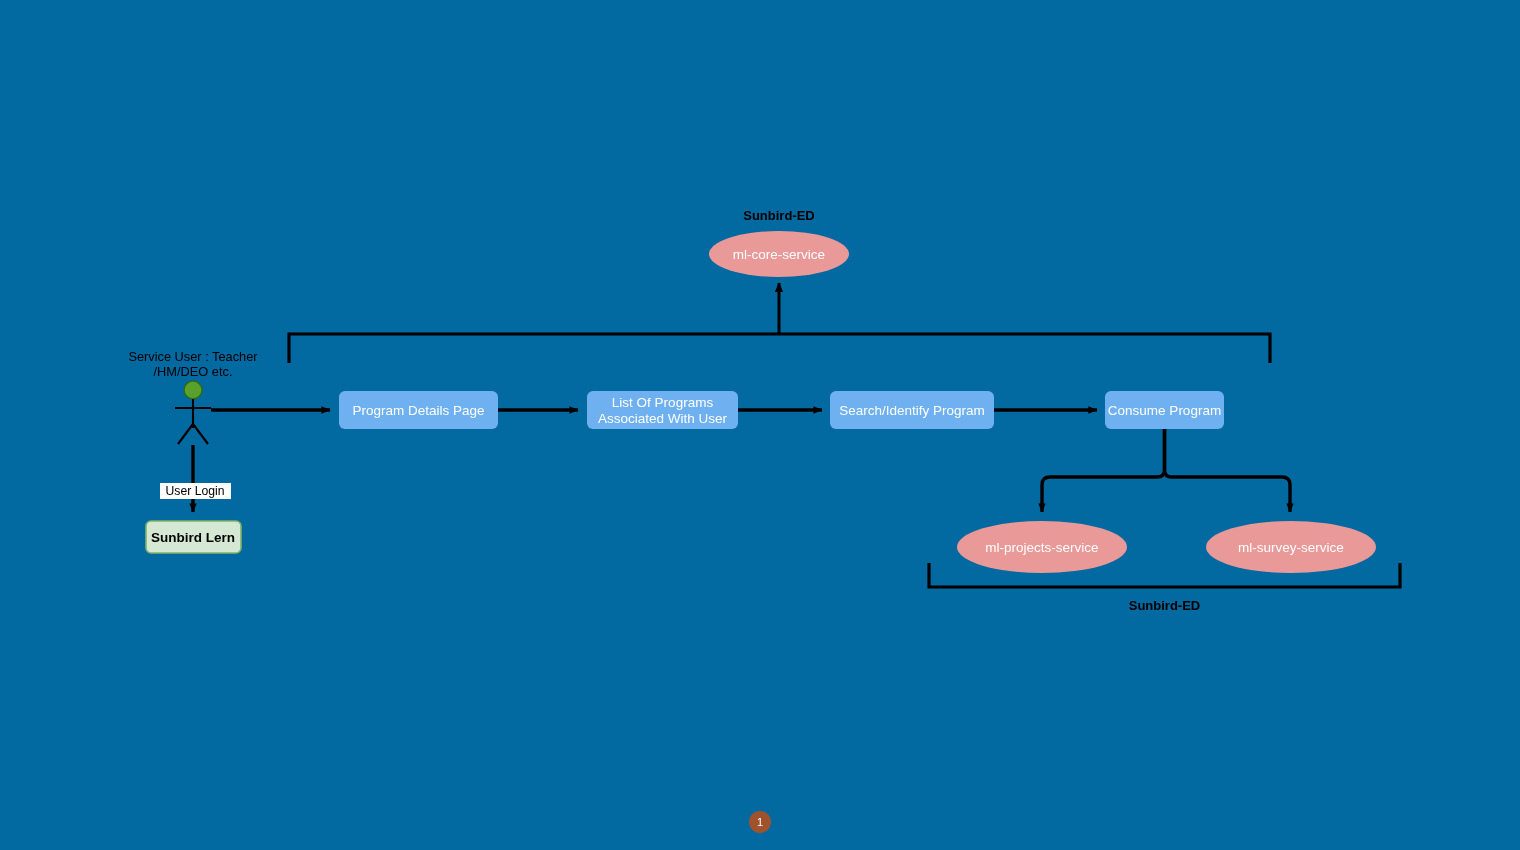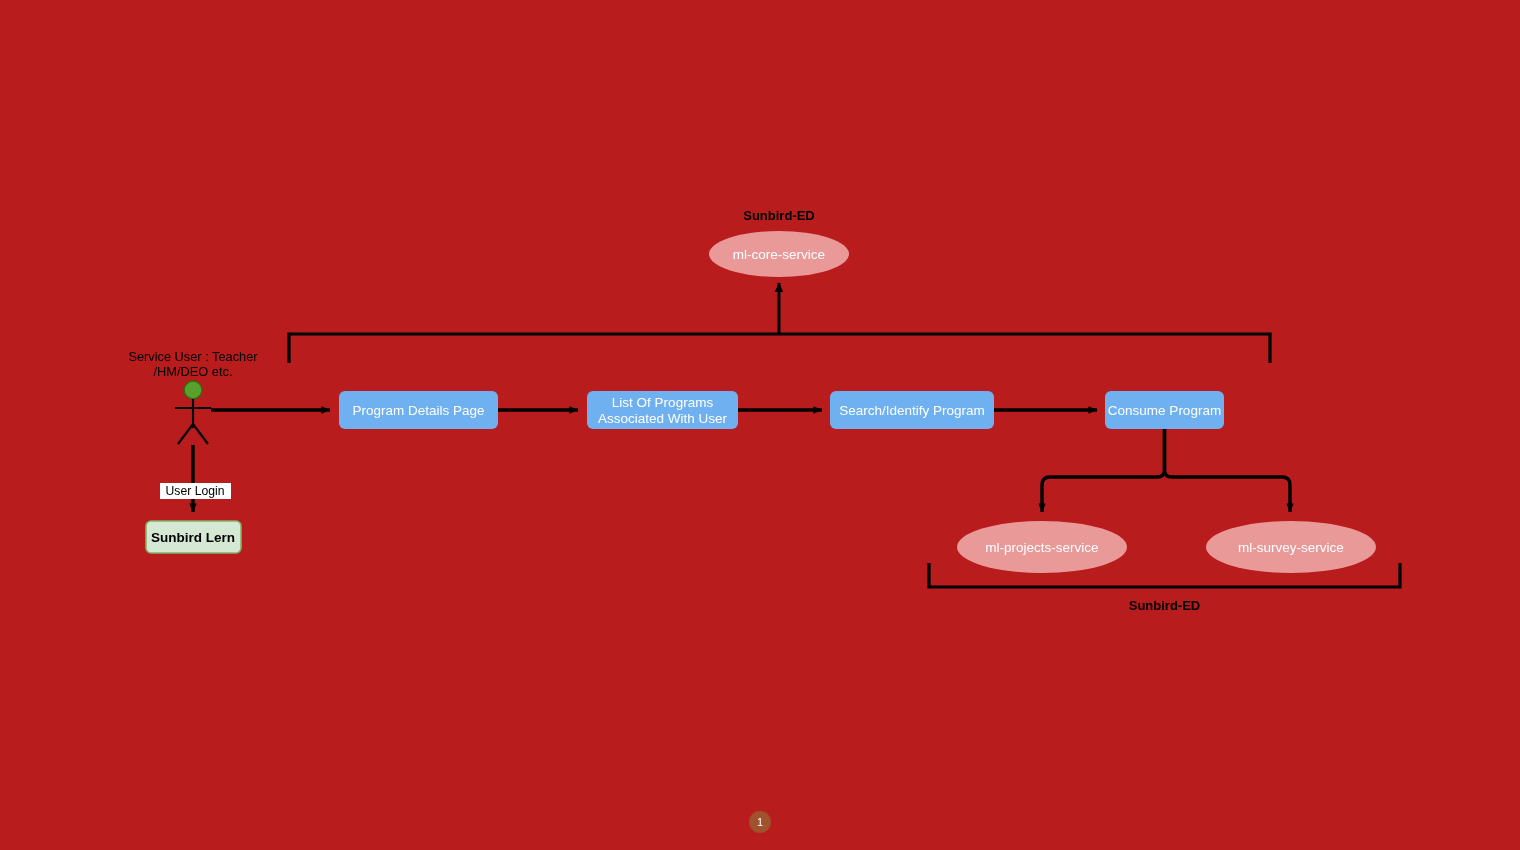--- a/index.html
+++ b/index.html
@@ -7,21 +7,21 @@
     padding: 0;
     background: #ffffff;
   }
   body {
     font-family: "Liberation Sans", sans-serif;
   }
   #canvas {
     position: relative;
     width: 1520px;
     height: 850px;
-    background: #b91c1c;
+    background: #0369a1;
     overflow: hidden;
   }
   #diagram-svg {
     position: absolute;
     left: 0;
     top: 0;
     width: 1520px;
     height: 850px;
   }
   .node-label {

